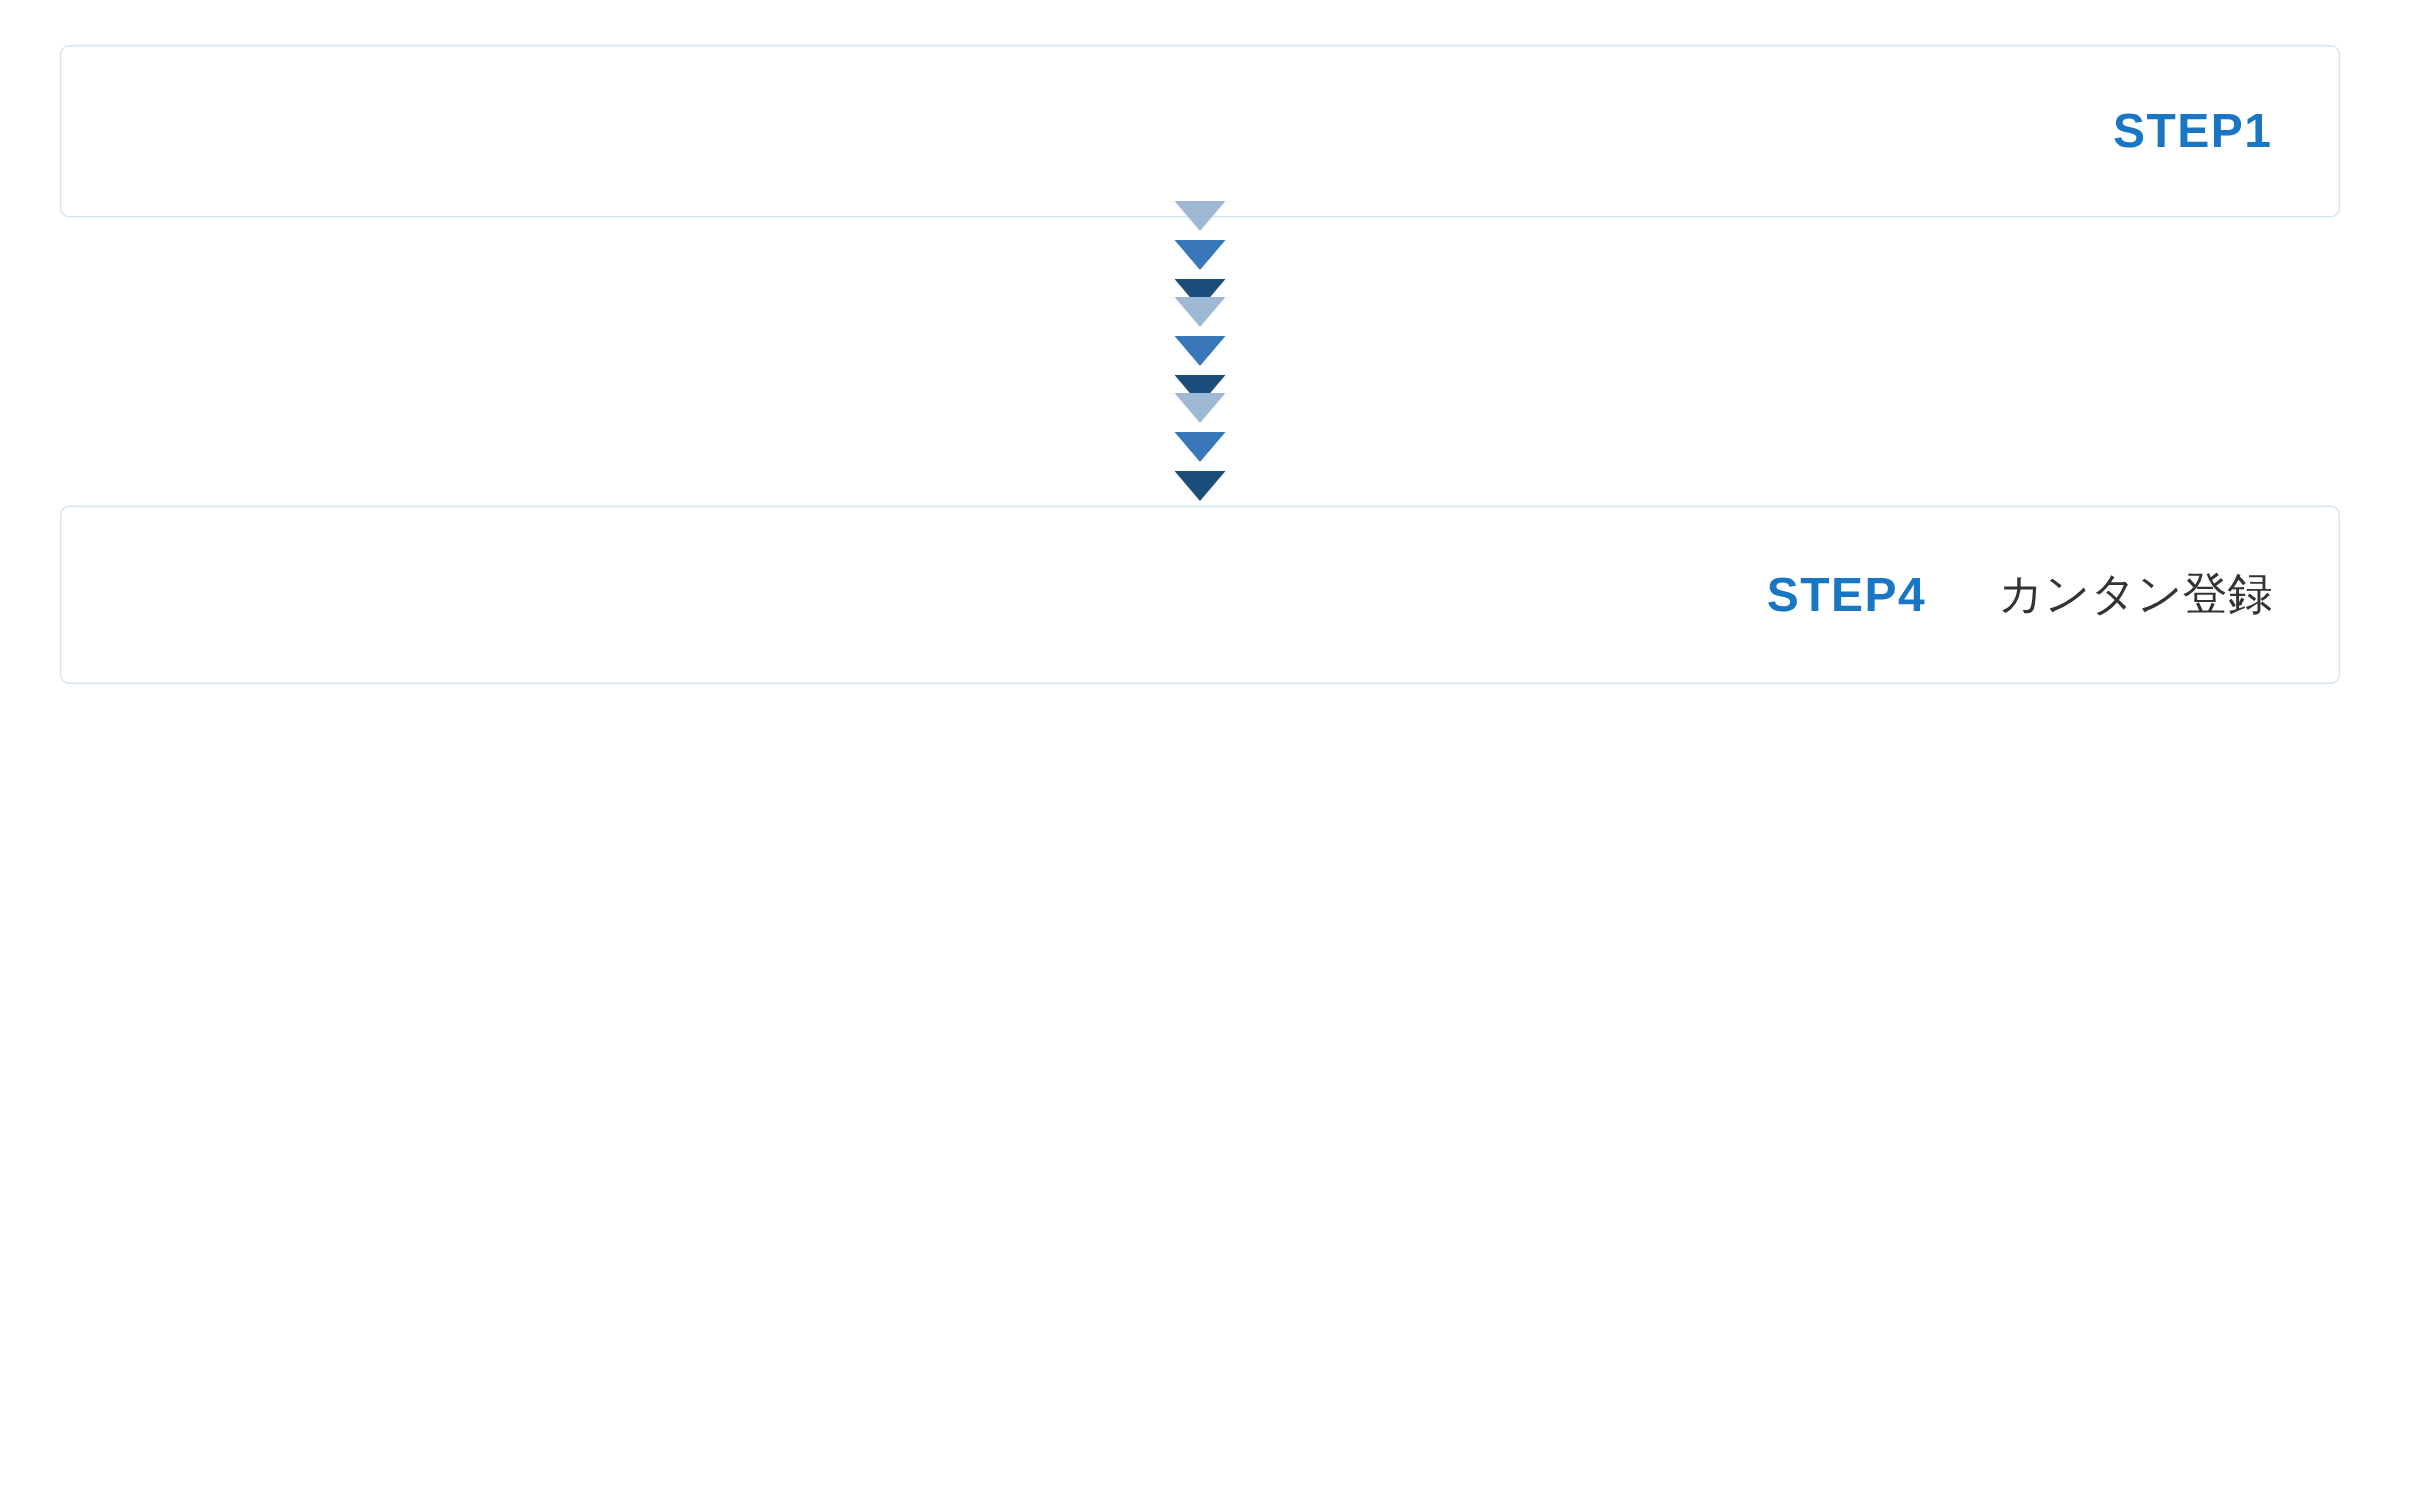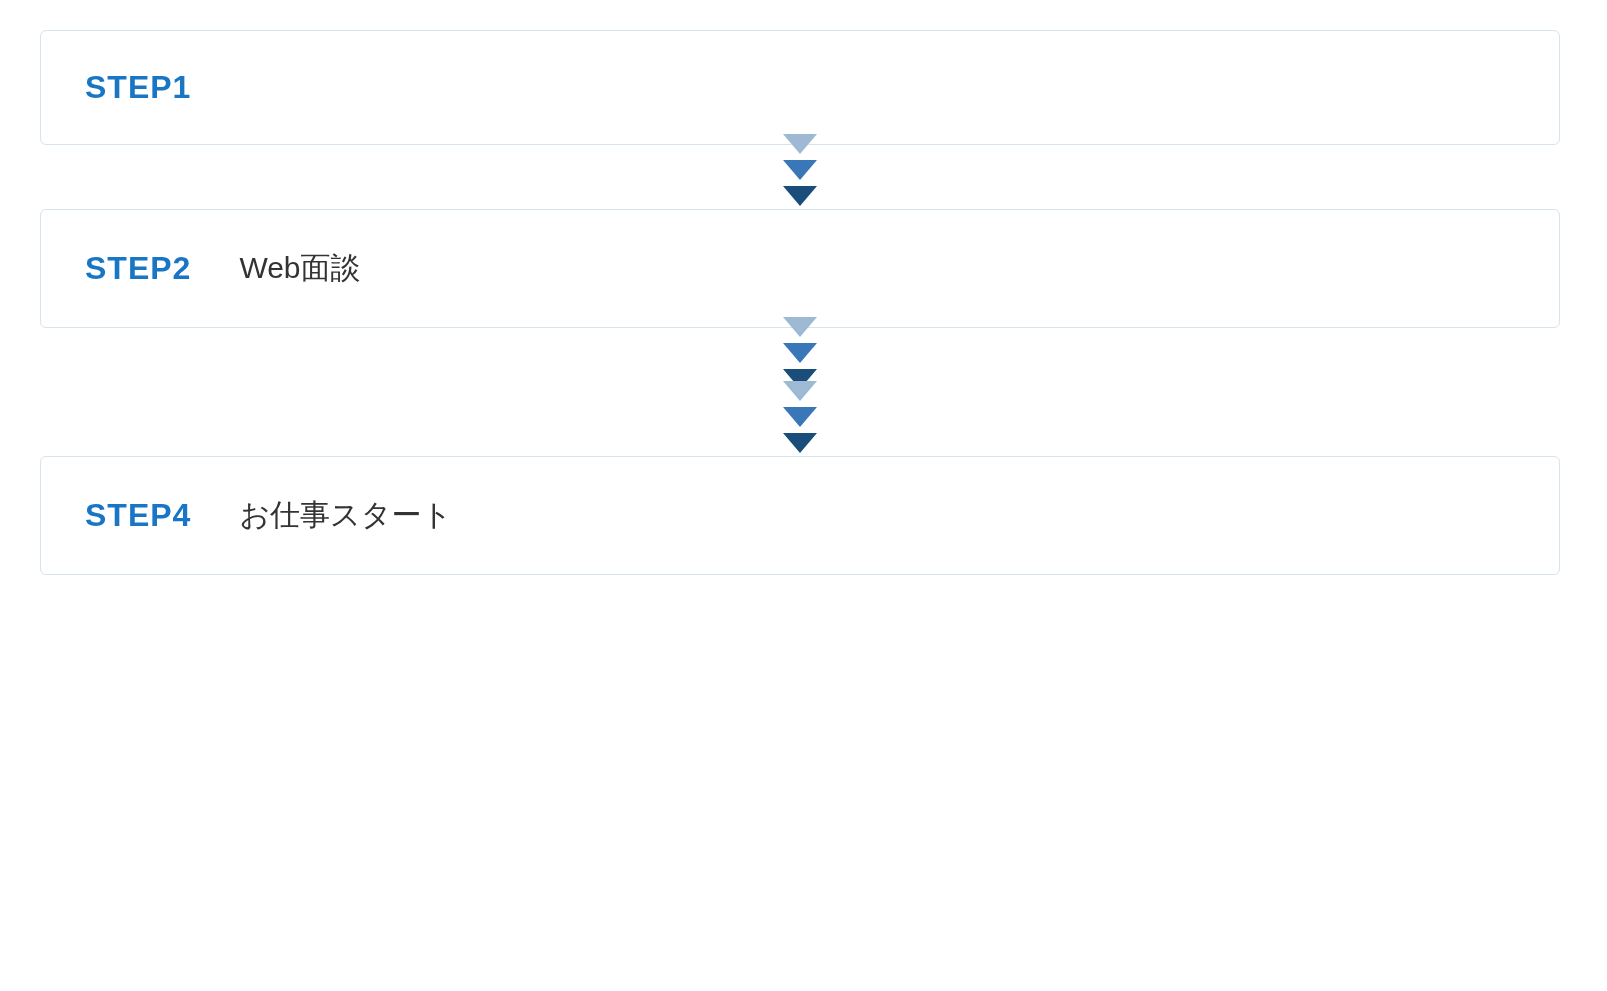--- a/index.html
+++ b/index.html
@@ -1,18 +1,19 @@
 <!DOCTYPE html>
 <html><head>
   <meta charset="utf-8">
   <style>
     * {
       margin: 0;
       padding: 0;
       box-sizing: border-box;
+      justify-content: flex-end;
     }
     body {
       font-family: "Hiragino Kaku Gothic ProN", "Meiryo", sans-serif;
       background: #ffffff;
       padding: 30px 40px;
     }
     .steps-container {
       display: flex;
       flex-direction: column;
       width: 100%;
@@ -75,36 +76,32 @@
   <div class="step-box">
     <span class="step-label">STEP1</span>
   </div>
 
   <div class="arrow-stack">
     <div class="arrow-down arrow-light"></div>
     <div class="arrow-down arrow-mid"></div>
     <div class="arrow-down arrow-dark"></div>
   </div>
 
-  <div class="step-box">
-    <span class="step-label">STEP2</span>
-    <span class="step-text">Web面談</span>
-  </div>
 
   <div class="arrow-stack">
     <div class="arrow-down arrow-light"></div>
     <div class="arrow-down arrow-mid"></div>
     <div class="arrow-down arrow-dark"></div>
   </div>
 
 
   <div class="arrow-stack">
     <div class="arrow-down arrow-light"></div>
     <div class="arrow-down arrow-mid"></div>
     <div class="arrow-down arrow-dark"></div>
   </div>
 
   <div class="step-box">
     <span class="step-label">STEP4</span>
-    <span class="step-text">お仕事スタート</span>
+    <span class="step-text">カンタン登録</span>
   </div>
 
 </div>
 
 </body></html>

